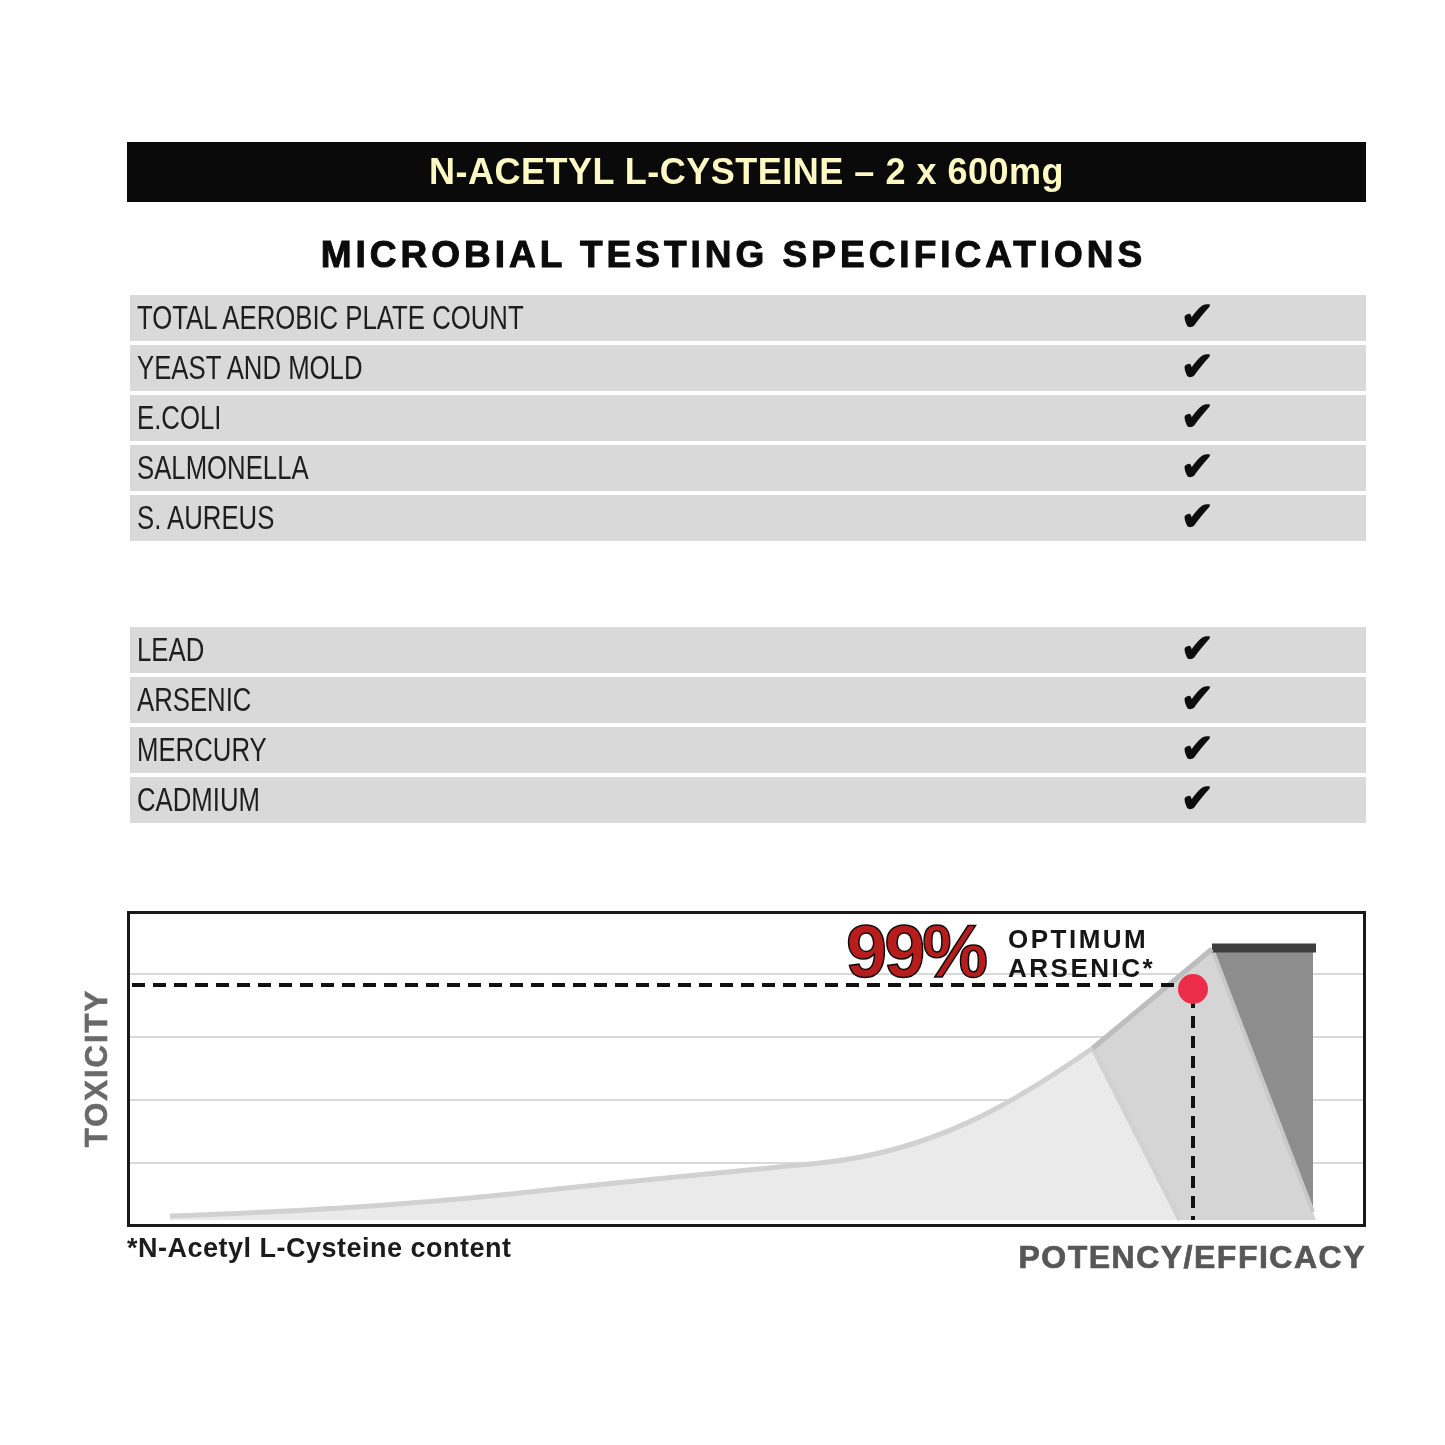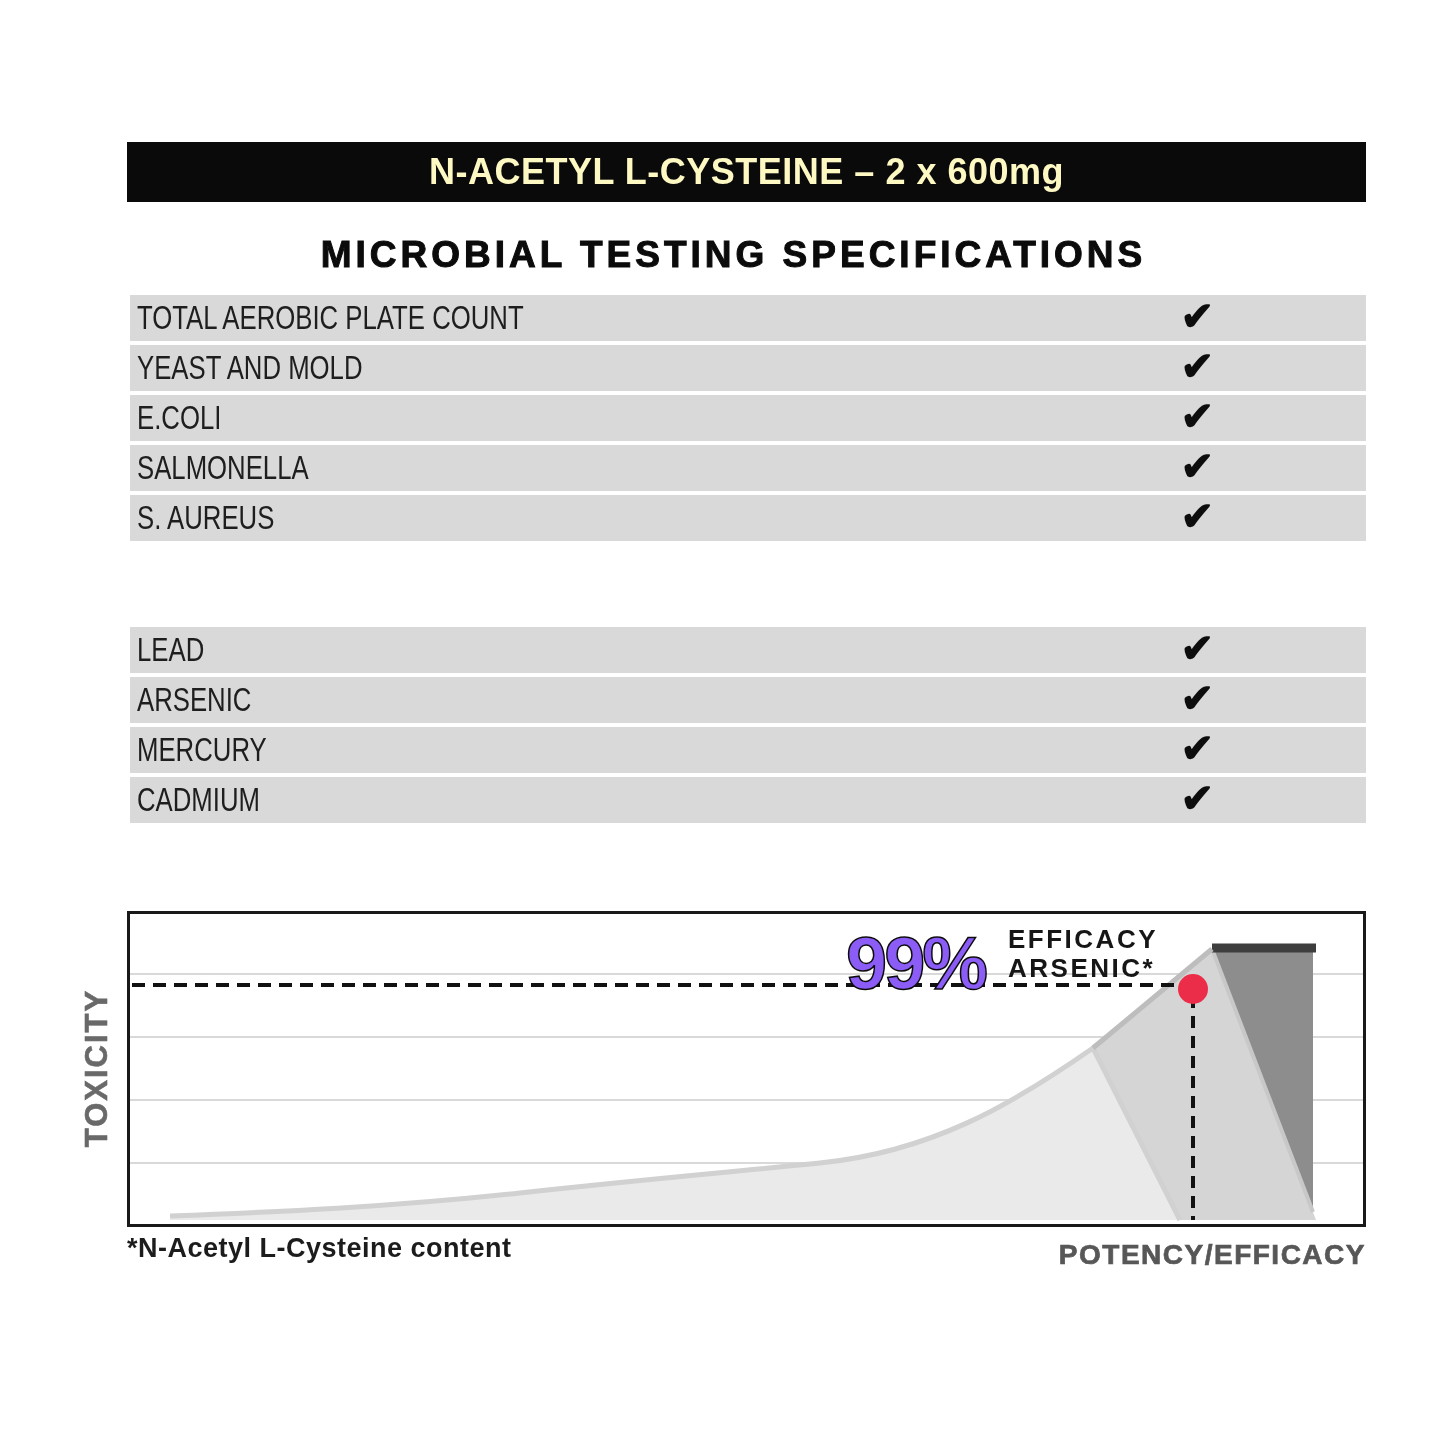--- a/index.html
+++ b/index.html
@@ -44,38 +44,38 @@
     position:absolute; right:152px; top:50%; transform:translateY(-56%);
     font-size:40px; color:#0d0d0d; font-weight:700; line-height:1;
   }
   
   .chart-box {
     position:absolute; left:127px; top:911px; width:1239px; height:316px;
     border:3px solid #191919; background:#ffffff;
   }
   .chart-box svg { position:absolute; left:0; top:0; width:100%; height:100%; }
   .big-pct {
-    position:absolute; left:716px; top:12px; line-height:76px;
-    font-size:74px; font-weight:700; letter-spacing:-3px; color:#8b5cf6;
+    position:absolute; left:716px; top:0px; line-height:76px;
+    font-size:74px; font-weight:700; letter-spacing:-3px; color:#b91c1c;
     -webkit-text-stroke:1.5px #0c0c0c;
   }
   .optimum-block {
     position:absolute; left:878px; top:11px;
     font-size:26px; font-weight:700; letter-spacing:2.5px;
     line-height:29px; color:#161616;
   }
   .y-axis-label {
     position:absolute; left:-24px; top:1051px; width:240px; height:34px;
     text-align:center; transform:rotate(-90deg);
     font-size:31px; font-weight:700; letter-spacing:2px; color:#696969;
     -webkit-text-stroke:0.6px #696969;
   }
   .x-axis-label {
     position:absolute; right:79px; top:1239px;
-    font-size:28px; font-weight:700; letter-spacing:1.5px; color:#575757;
+    font-size:32px; font-weight:700; letter-spacing:1.5px; color:#575757;
     -webkit-text-stroke:0.7px #575757;
   }
   .footnote {
     position:absolute; left:127px; top:1233px;
     font-size:27px; font-weight:700; letter-spacing:0.5px; color:#1c1c1c;
   }
 </style>
 </head>
 <body>
 
@@ -147,21 +147,21 @@
       <path d="M40 302 C150 298 260 293 390 279 C500 267 580 260 690 249 C800 238 880 192 963 134 L1050 306" fill="none" stroke="#d1d1d1" stroke-width="5"></path>
       <path d="M963 134 L1082 35" stroke="#bdbdbd" stroke-width="5" fill="none"></path>
 
       <line x1="2" y1="71" x2="1047" y2="71" stroke="#111111" stroke-width="4" stroke-dasharray="13 8"></line>
       <line x1="1063" y1="82" x2="1063" y2="306" stroke="#111111" stroke-width="4" stroke-dasharray="12 8"></line>
 
       <circle cx="1063" cy="75" r="15" fill="#ec2d49"></circle>
     </svg>
     <div class="big-pct">99%</div>
     <div class="optimum-block">
-      <div>EFFICACY</div>
+      <div>OPTIMUM</div>
       <div>ARSENIC*</div>
     </div>
   </div>
 
   <div class="y-axis-label">TOXICITY</div>
   <div class="x-axis-label">POTENCY/EFFICACY</div>
   <div class="footnote">*N-Acetyl L-Cysteine content</div>
 
 </div>
 

